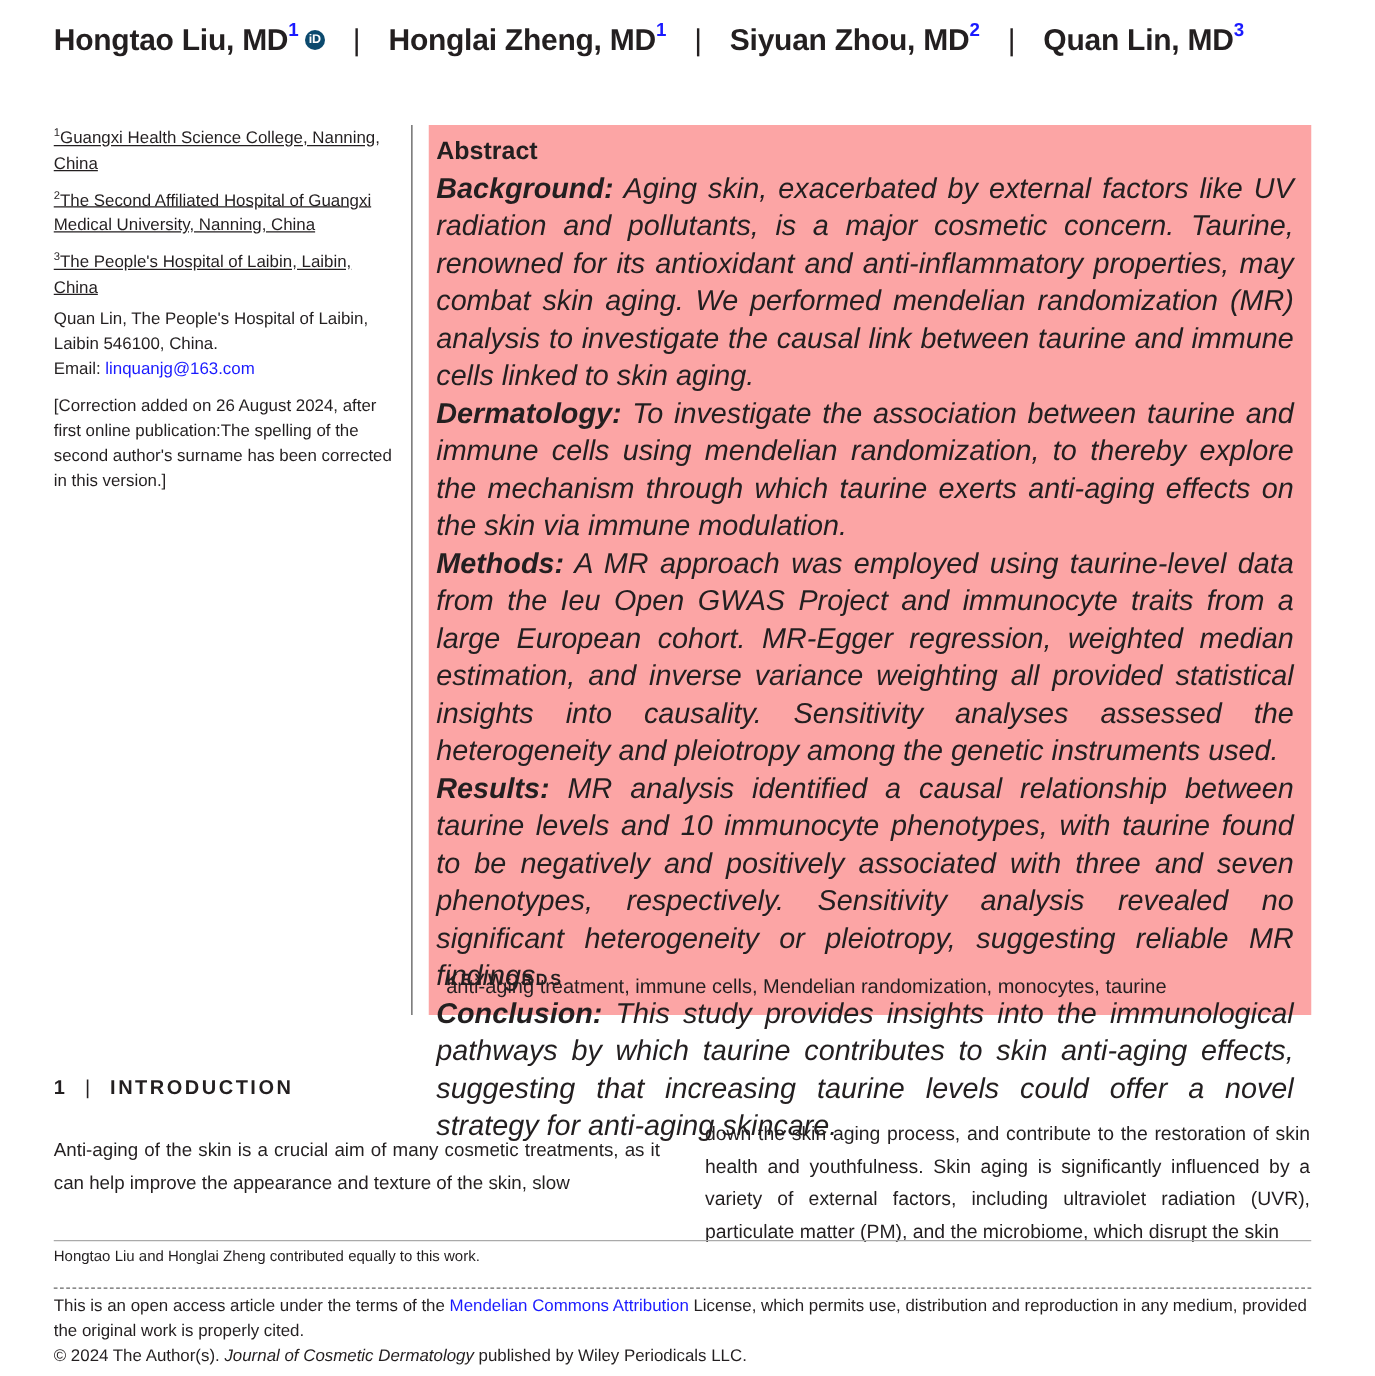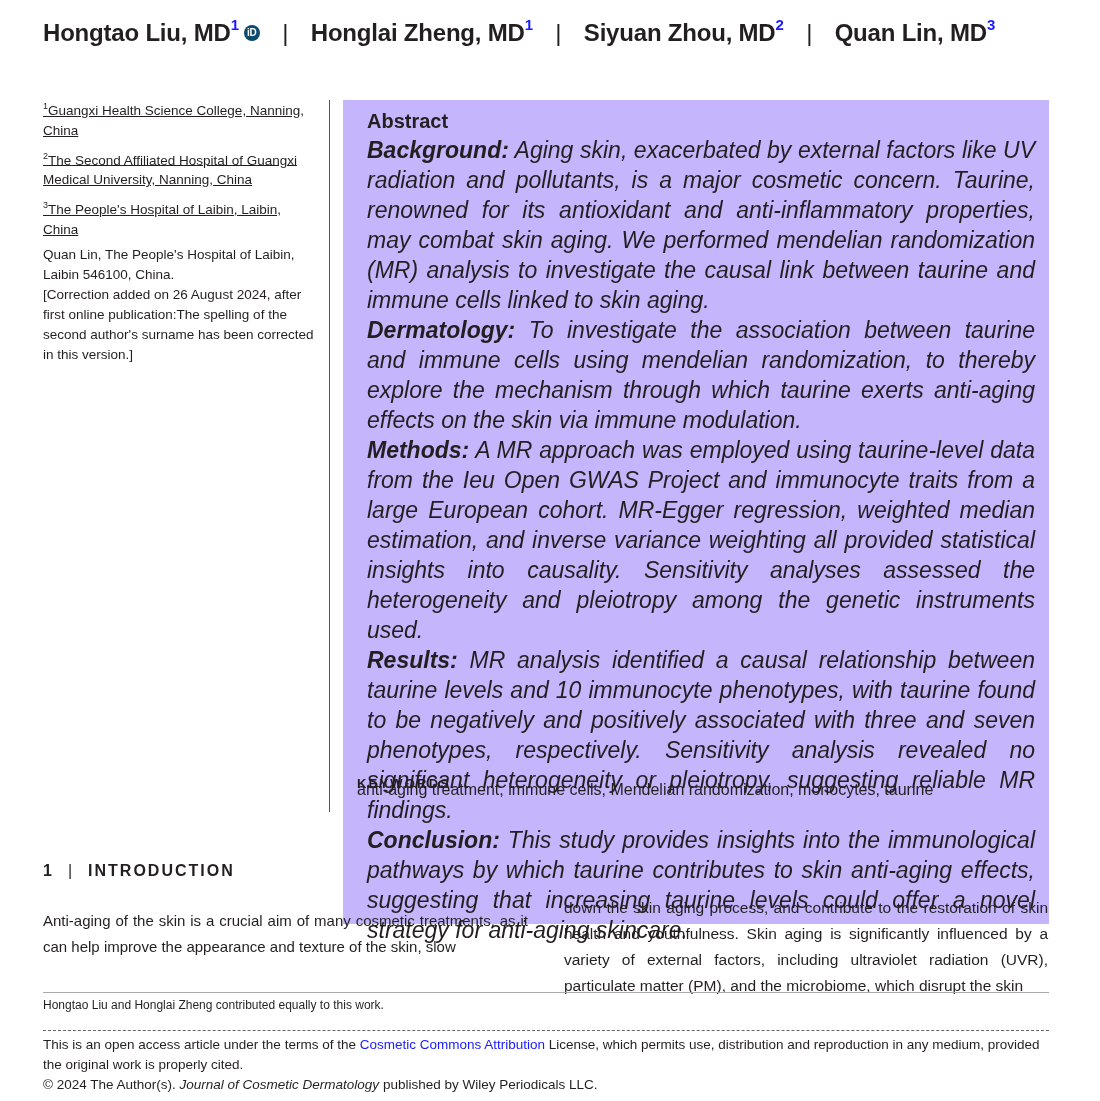--- a/index.html
+++ b/index.html
@@ -8,23 +8,23 @@
   .authors { position:absolute; left:43px; top:18px; font-size:24px; font-weight:bold; letter-spacing:-0.2px; white-space:nowrap; }
   .authors .sep { font-weight:normal; margin:0 16px; }
   .authors sup { color:#1a1aff; font-size:15px; font-weight:bold; position:relative; top:-2px; }
   .orcid { display:inline-block; width:16px; height:16px; border-radius:50%; background:#0c4a6e; color:#fff;
            font-size:10px; font-weight:bold; text-align:center; line-height:16px; vertical-align:middle; margin-left:5px; position:relative; top:-2px; }
   .leftcol { position:absolute; left:43px; top:96px; width:275px; font-size:13.5px; line-height:20px; }
   .leftcol .aff { margin-bottom:5px;text-decoration:underline; }
   .leftcol sup { font-size:9px; }
   .leftcol .corr-h { font-weight:bold; margin-top:30px; }
   .leftcol a { color:#1a1aff; text-decoration:none; }
-  .leftcol .correction { }
+  .leftcol .correction { margin-top:10px; }
   .vline { position:absolute; left:329px; top:100px; width:1px; height:712px; background:#555; }
-  .abstract { position:absolute; left:343px; top:100px; width:706px; height:824px; background:#c4b5fd; box-sizing:border-box; padding:10px 14px 0 24px; }
+  .abstract { position:absolute; left:343px; top:100px; width:706px; height:712px; background:#fca5a5; box-sizing:border-box; padding:10px 14px 0 6px; }
   .abstract h2 { margin:0 0 2px 0; font-size:20px; font-weight:bold; }
   .abstract p { margin:0; font-size:23px; line-height:30px; text-align:justify;font-style:italic; }
   .abstract p b { font-weight:bold; }
   .kw-h { position:absolute; left:14px; top:676px; font-size:13px; font-weight:bold; letter-spacing:2.2px; }
   .kw { position:absolute; left:14px; top:681px; font-size:16px; }
   .sec-title { position:absolute; left:43px; top:862px; font-size:16px; font-weight:bold; letter-spacing:2px; white-space:nowrap; }
   .sec-title .bar { font-weight:normal; margin:0 14px; }
   .col1 { position:absolute; left:43px; top:908px; width:485px; font-size:15px; line-height:26px; text-align:justify; }
   .col2 { position:absolute; left:564px; top:863px; width:484px; font-size:15.5px; line-height:26px; text-align:justify;margin-top:32px; }
   .hr { position:absolute; left:43px; top:992px; width:1006px; height:1px; background:#aaa; }
@@ -44,20 +44,21 @@
   <span>Siyuan Zhou, MD</span><sup>2</sup>
   <span class="sep">|</span>
   <span>Quan Lin, MD</span><sup>3</sup>
 </div>
 
 <div class="leftcol">
   <div class="aff"><sup>1</sup><span>Guangxi Health Science College, Nanning, China</span></div>
   <div class="aff"><sup>2</sup><span>The Second Affiliated Hospital of Guangxi Medical University, Nanning, China</span></div>
   <div class="aff"><sup>3</sup><span>The People's Hospital of Laibin, Laibin, China</span></div>
   <div>Quan Lin, The People's Hospital of Laibin, Laibin 546100, China.</div>
+  <div><span>Email: </span><a>linquanjg@163.com</a></div>
   <div class="correction">[Correction added on 26 August 2024, after first online publication:The spelling of the second author's surname has been corrected in this version.]</div>
 </div>
 
 <div class="vline"></div>
 
 <div class="abstract">
   <h2>Abstract</h2>
   <p><b>Background:</b><span> Aging skin, exacerbated by external factors like UV radiation and pollutants, is a major cosmetic concern. Taurine, renowned for its antioxidant and anti-inflammatory properties, may combat skin aging. We performed mendelian randomization (MR) analysis to investigate the causal link between taurine and immune cells linked to skin aging.</span></p>
   <p><b>Dermatology:</b><span> To investigate the association between taurine and immune cells using mendelian randomization, to thereby explore the mechanism through which taurine exerts anti-aging effects on the skin via immune modulation.</span></p>
   <p><b>Methods:</b><span> A MR approach was employed using taurine-level data from the Ieu Open GWAS Project and immunocyte traits from a large European cohort. MR-Egger regression, weighted median estimation, and inverse variance weighting all provided statistical insights into causality. Sensitivity analyses assessed the heterogeneity and pleiotropy among the genetic instruments used.</span></p>
@@ -70,15 +71,15 @@
 <div class="sec-title">
   <span>1</span><span class="bar">|</span><span>INTRODUCTION</span>
 </div>
 <div class="col1">Anti-aging of the skin is a crucial aim of many cosmetic treatments, as it can help improve the appearance and texture of the skin, slow</div>
 <div class="col2">down the skin aging process, and contribute to the restoration of skin health and youthfulness. Skin aging is significantly influenced by a variety of external factors, including ultraviolet radiation (UVR), particulate matter (PM), and the microbiome, which disrupt the skin</div>
 
 <div class="hr"></div>
 <div class="fn1">Hongtao Liu and Honglai Zheng contributed equally to this work.</div>
 <div class="hr2"></div>
 <div class="license">
-  <span>This is an open access article under the terms of the </span><a>Cosmetic Commons Attribution</a><span> License, which permits use, distribution and reproduction in any medium, provided the original work is properly cited.</span><br>
+  <span>This is an open access article under the terms of the </span><a>Mendelian Commons Attribution</a><span> License, which permits use, distribution and reproduction in any medium, provided the original work is properly cited.</span><br>
   <span>© 2024 The Author(s). </span><i>Journal of Cosmetic Dermatology</i><span> published by Wiley Periodicals LLC.</span>
 </div>
 
 </body></html>

